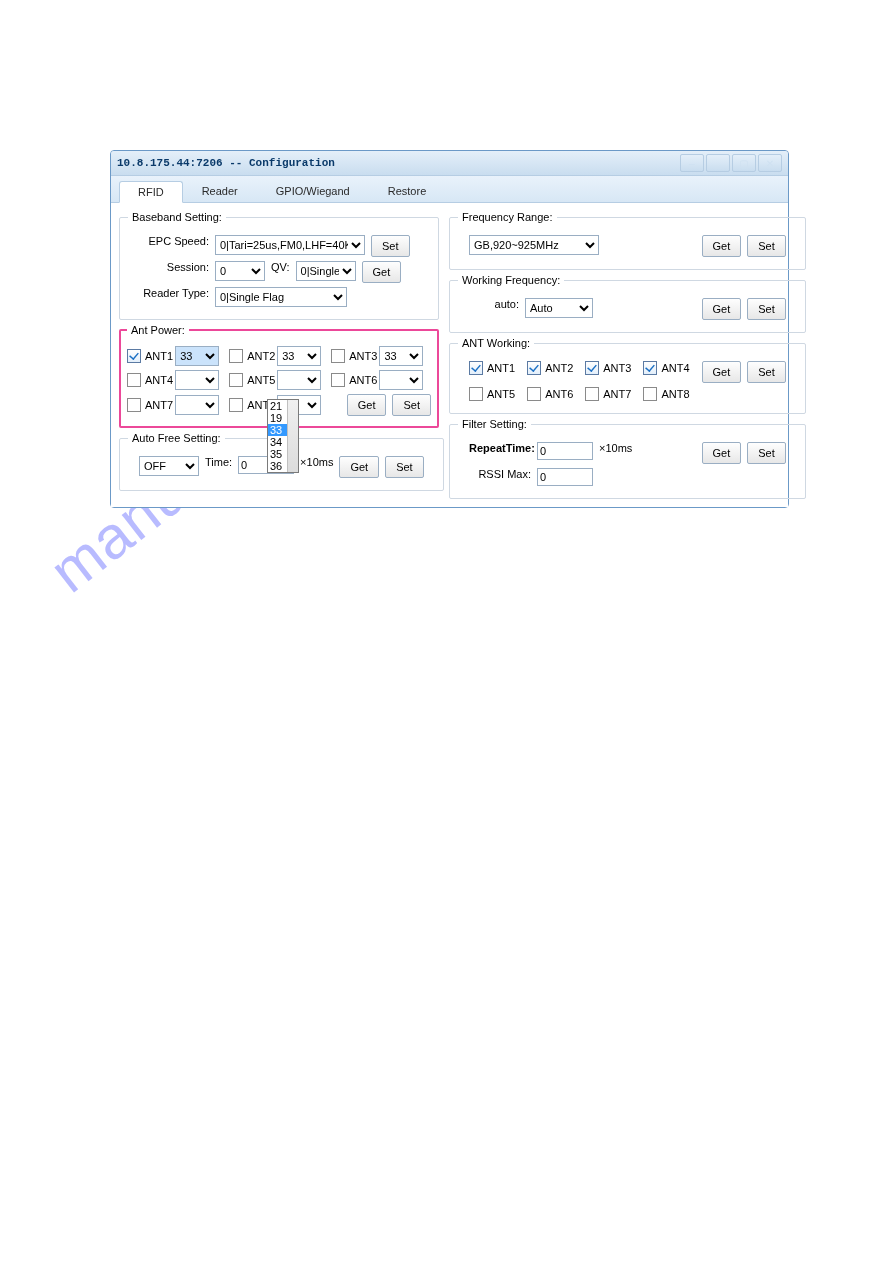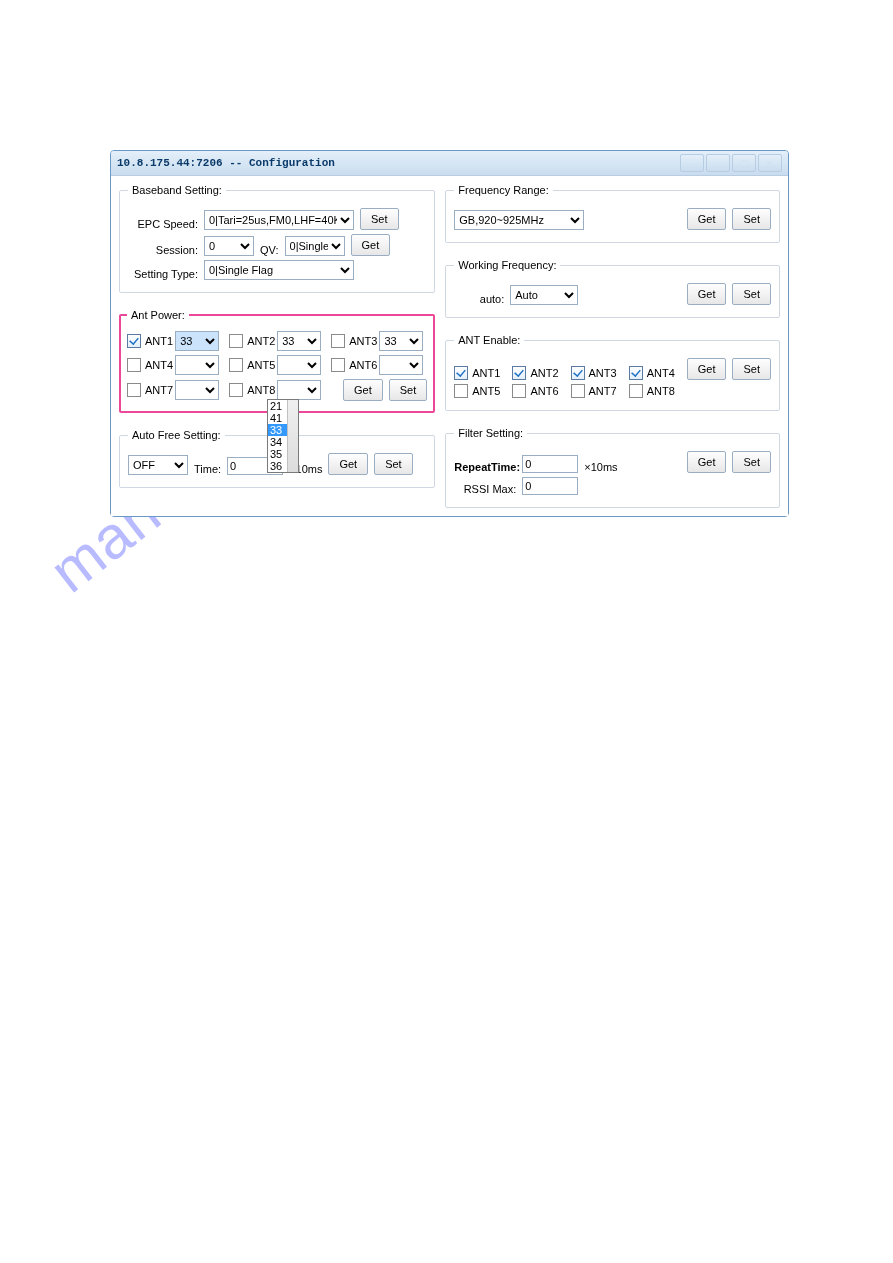--- a/index.html
+++ b/index.html
@@ -71,40 +71,40 @@
     position: relative;
     top: 1px;
   }
 
   .content {
     padding: 8px;
     display:flex;
     gap:10px;
     background: #fff;
   }
-  .col { display:flex; flex-direction:column; gap:16px; }
+  .col { display:flex; flex-direction:column; gap:4px; }
   .left-col { width: 320px; }
   .right-col { flex:1; }
 
   fieldset {
     border: 1px solid #cfd8e2;
     border-radius: 2px;
     padding: 8px 8px 8px 8px;
     margin: 0;
   }
   legend {
     padding: 0 4px;
     color: #000;
     font-size: 11px;
   }
   .row {
     display:flex;
-    align-items:flex-end;
+    align-items:flex-start;
     gap:6px;
-    margin: 4px 0;
+    margin: 4px 11px;
   }
   label.text-label {
     white-space: nowrap;
   }
   select.combo {
     font-size: 11px;
     height: 20px;
     border: 1px solid #9aaec3;
     background: #fff;
   }
@@ -208,20 +208,26 @@
   <div class="titlebar">
     <span class="title">10.8.175.44:7206 -- Configuration</span>
     <div class="title-btns">
       <div class="title-btn">–</div>
       <div class="title-btn">_</div>
       <div class="title-btn">▢</div>
       <div class="title-btn">✕</div>
     </div>
   </div>
 
+  <div class="tab-strip">
+    <div class="tab active">RFID</div>
+    <div class="tab">Reader</div>
+    <div class="tab">GPIO/Wiegand</div>
+    <div class="tab">Restore</div>
+  </div>
 
   <div class="content">
 
     <div class="col left-col">
 
       <fieldset>
         <legend>Baseband Setting:</legend>
         <div class="row">
           <label class="text-label" style="width:70px;text-align:right;">EPC Speed:</label>
           <select class="combo" style="width:150px;">
@@ -234,22 +240,22 @@
           <select class="combo" style="width:50px;">
             <option>0</option>
           </select>
           <label class="text-label">QV:</label>
           <select class="combo" style="width:60px;">
             <option>0|Single</option>
           </select>
           <button class="btn">Get</button>
         </div>
         <div class="row">
-          <label class="text-label" style="width:70px;text-align:right;">Setting Type:</label>
-          <select class="combo" style="width:150px;">
+          <label class="text-label" style="width:70px;text-align:right;">Reader Type:</label>
+          <select class="combo" style="width:132px;">
             <option>0|Single Flag</option>
           </select>
         </div>
       </fieldset>
 
       <fieldset class="antpower-box" style="position:relative;">
         <legend>Ant Power:</legend>
         <div class="ant-row">
           <span class="ant-item">
             <span class="checked-box"></span>
@@ -347,21 +353,21 @@
             <option>Auto</option>
           </select>
           <span class="right-align-btns">
             <button class="btn">Get</button>
             <button class="btn">Set</button>
           </span>
         </div>
       </fieldset>
 
       <fieldset>
-        <legend>ANT Enable:</legend>
+        <legend>ANT Working:</legend>
         <div class="row" style="gap:12px;">
           <span class="ant-item">
               <span class="checked-box"></span>
               <span>ANT1</span>
             </span>
           <span class="ant-item">
               <span class="checked-box"></span>
               <span>ANT2</span>
             </span>
           <span class="ant-item">
@@ -412,21 +418,21 @@
           <label class="text-label" style="width:62px;text-align:right;">RSSI Max:</label>
           <input type="text" style="width: 50px;" value="0">
         </div>
       </fieldset>
 
     </div>
   </div>
 
   <div class="open-list">
     <div class="opt">21</div>
-    <div class="opt">41</div>
+    <div class="opt">19</div>
     <div class="opt sel">33</div>
     <div class="opt">34</div>
     <div class="opt">35</div>
     <div class="opt">36</div>
     <div class="scroll"></div>
   </div>
 
 </div>
 
 </body></html>

